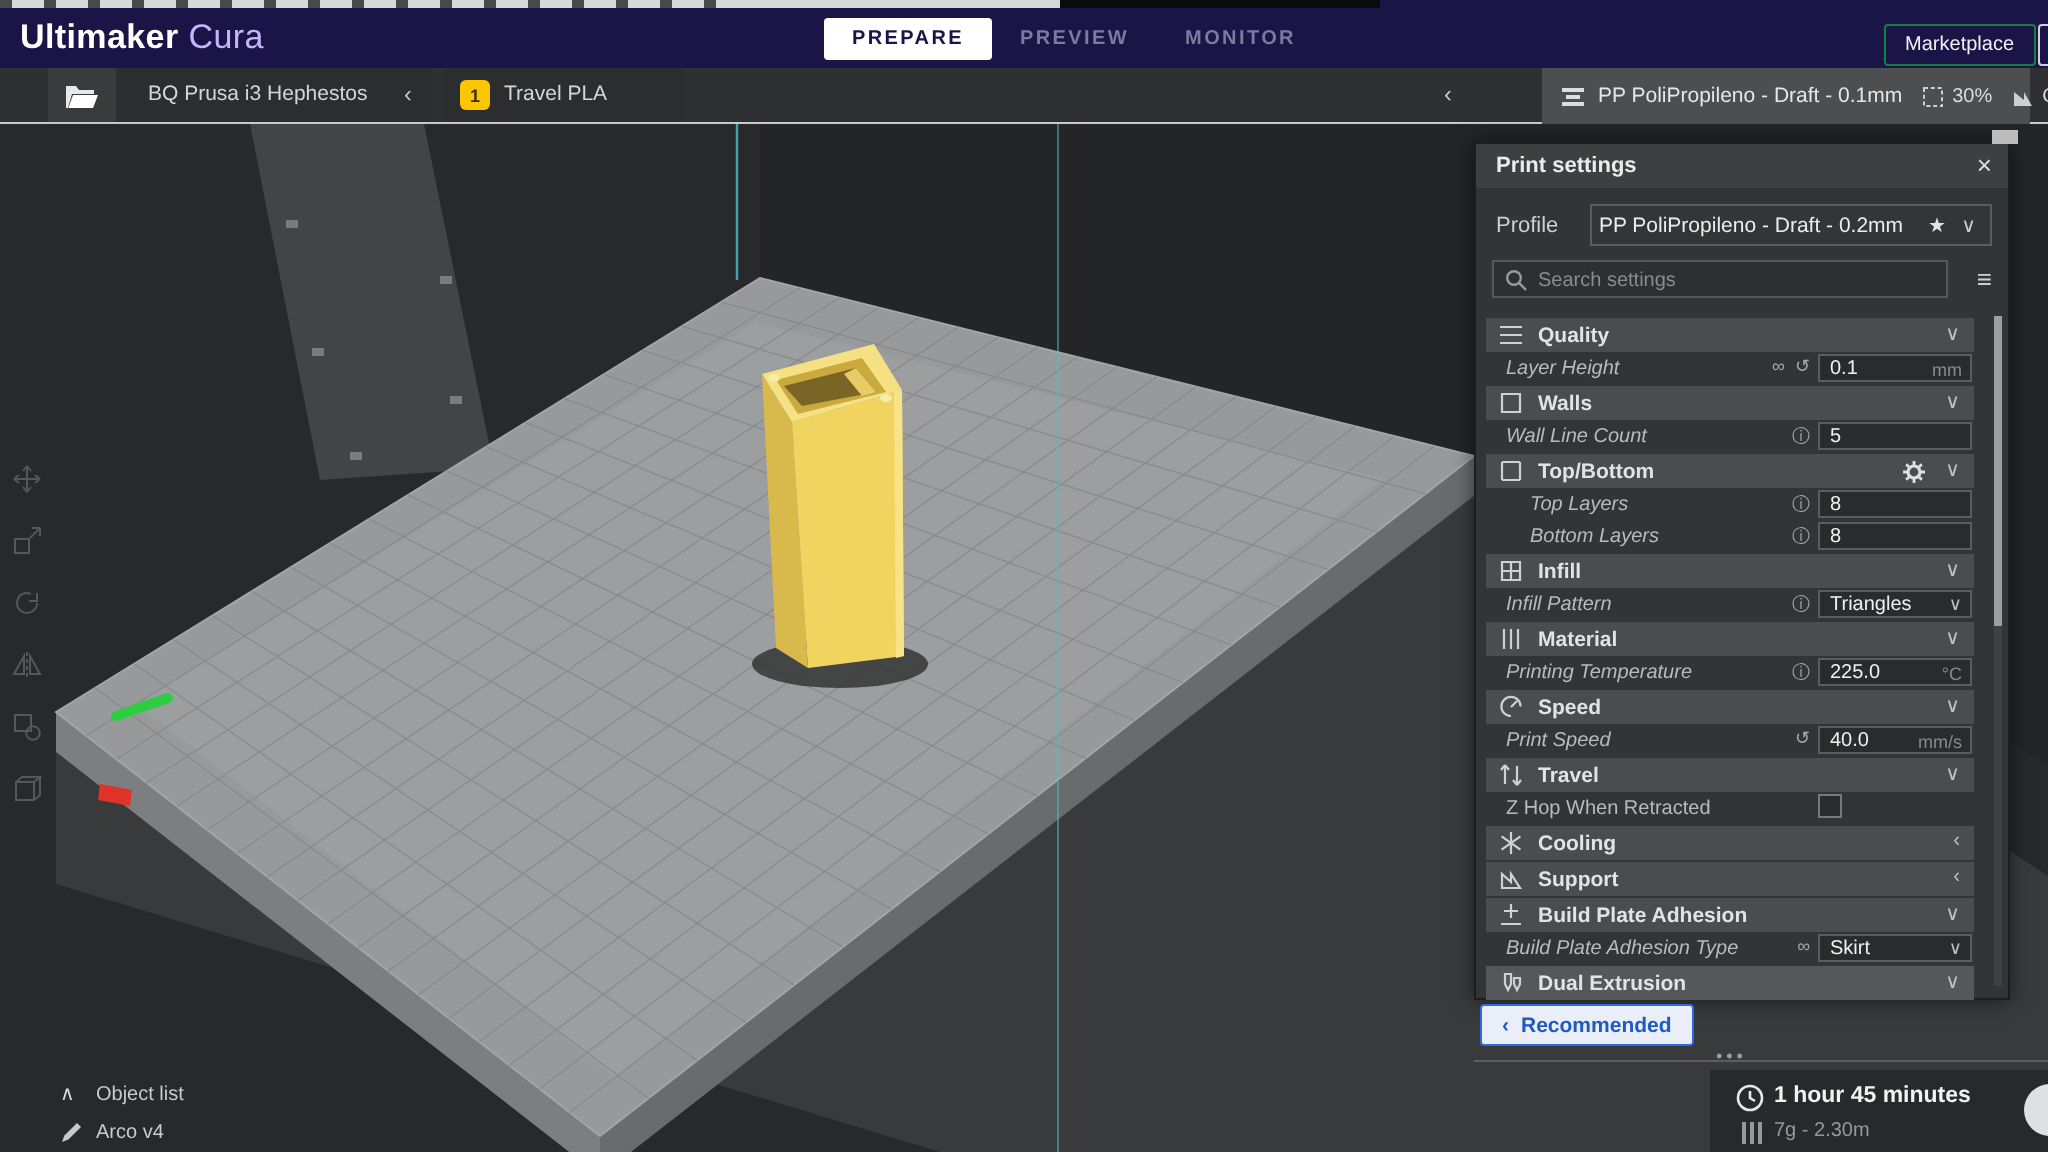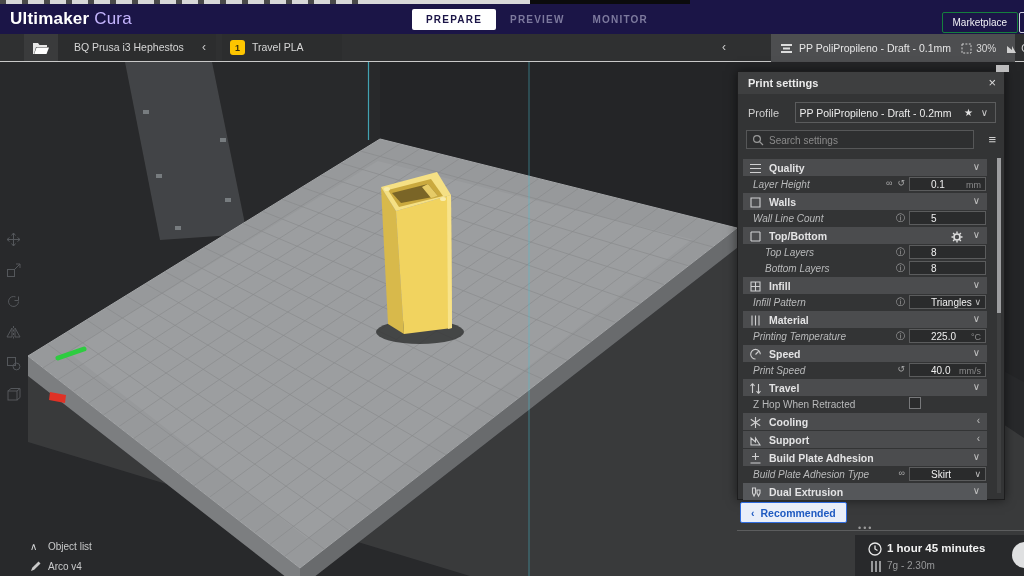--- a/index.html
+++ b/index.html
@@ -96,21 +96,21 @@
   .cat .clabel { position:absolute; left:26px; top:3px; font-size:10.5px; font-weight:700; color:#e3e3e4; }
   .cat .cgear { position:absolute; right:24px; top:2px; }
   .cat .cchev { position:absolute; right:7px; top:2px; font-size:10px; color:#c0c0c0; }
   .srow { position:relative; height:16px; }
   .srow .slabel { position:absolute; top:3px; font-size:10px; color:#b9babb; white-space:nowrap; }
   .srow .slabel.it { font-style:italic; }
   .srow .ricons { position:absolute; right:82px; top:2px; display:flex; gap:5px;
       font-size:9px; color:#a9a9aa; }
   .ctrl { position:absolute; right:1px; top:1px; width:77px; height:14px;
       border:1px solid #5b5c5d; background:#2a2b2c; }
-  .ctrl .v { position:absolute; left:21px; top:1px; font-size:10px; color:#f0f0f0; }
+  .ctrl .v { position:absolute; left:5px; top:1px; font-size:10px; color:#f0f0f0; }
   .ctrl .u { position:absolute; right:4px; top:2px; font-size:9px; color:#8a8a8b; }
   .ctrl .dchev { position:absolute; right:4px; top:1px; font-size:9px; color:#c0c0c0; }
   .cbox { position:absolute; left:166px; top:1px; width:12px; height:12px;
       border:1px solid #77787a; background:#2a2b2c; }
   #panel-scroll-track { position:absolute; right:3px; top:86px; bottom:6px; width:4px; background:#3f4041; }
   #panel-scroll-thumb { position:absolute; right:3px; top:86px; width:4px; height:155px; background:#9d9ea0; }
 
   
   #recommended-btn { position:absolute; left:740px; top:502px; height:21px; padding:0 10px;
       background:#e9eef9; border:1px solid #2f6bde; border-radius:2px; color:#1f5ac1;

